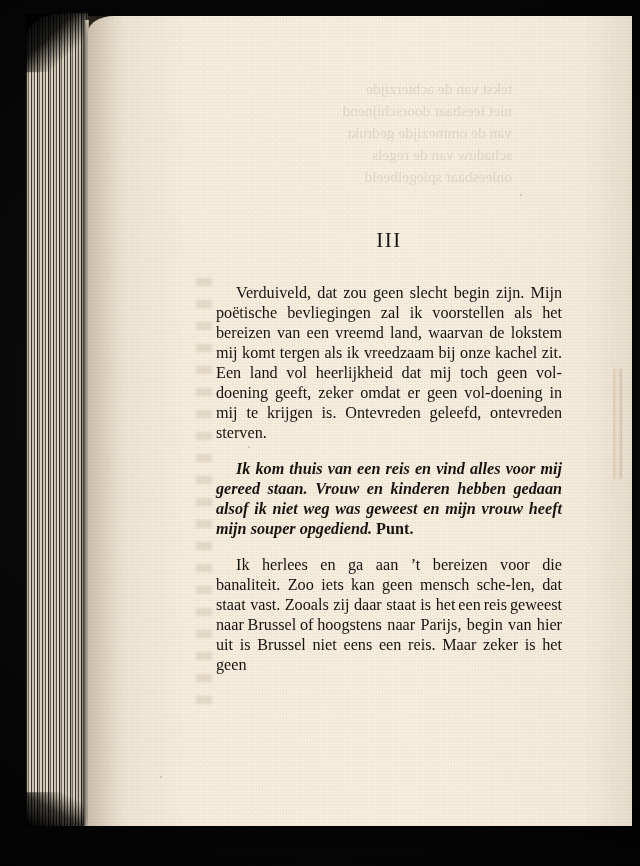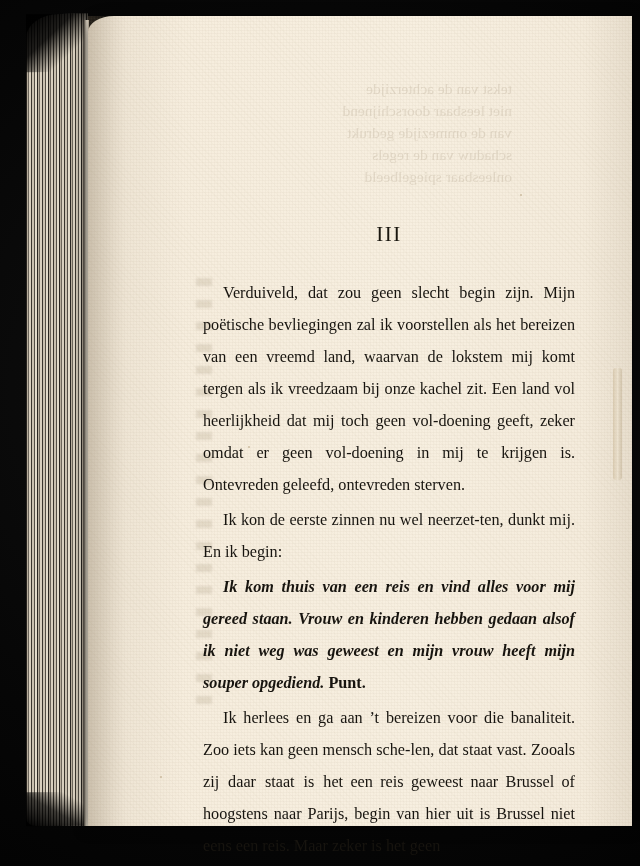--- a/index.html
+++ b/index.html
@@ -135,37 +135,37 @@
     line-height: 22px;
     text-align: justify;
     transform: scaleX(-1);
     user-select: none;
   }
 
   
   .textblock {
     position: absolute;
     left: 200px;
-    top: 222px;
+    top: 228px;
     width: 378px;
     color: #16130f;
   }
 
   .chapter-no {
     text-align: center;
     font-size: 21px;
     letter-spacing: 1.5px;
     margin: 0 0 30px 0;
     color: #19160f;
   }
 
   p.body {
-    margin: 3px;
+    margin: 16px;
     font-size: 16.2px;
-    line-height: 32px;
+    line-height: 20px;
     text-align: justify;
     text-align-last: left;
     text-indent: 20px;
     color: #17140f;
     hyphens: manual;
   }
 
   p.body.quote {
     font-style: italic;
     font-weight: bold;
@@ -236,21 +236,20 @@
   </div>
 
   <div class="ghost-margin"></div>
 
   <div class="textblock">
 
     <div class="chapter-no">III</div>
 
     <p class="body"><span>Verduiveld, dat zou geen slecht begin</span> <span>zijn. Mijn poëtische bevliegingen zal ik</span> <span>voorstellen als het bereizen van een vreemd</span> <span>land, waarvan de lokstem mij komt tergen</span> <span>als ik vreedzaam bij onze kachel zit. Een</span> <span>land vol heerlijkheid dat mij toch geen vol-</span><span>doening geeft, zeker omdat er geen vol-</span><span>doening in mij te krijgen is. Ontevreden</span> <span>geleefd, ontevreden sterven.</span></p>
 
-    <p class="body"><span>Ik kon de eerste zinnen nu wel neerzet-</span><span>ten, dunkt mij. En ik begin:</span></p>
 
     <p class="body quote"><span>Ik kom thuis van een reis en vind alles voor</span> <span>mij gereed staan. Vrouw en kinderen hebben</span> <span>gedaan alsof ik niet weg was geweest en mijn</span> <span>vrouw heeft mijn souper opgediend.</span><span class="roman-tail"> Punt.</span></p>
 
     <p class="body"><span>Ik herlees en ga aan ’t bereizen voor die</span> <span>banaliteit. Zoo iets kan geen mensch sche-</span><span>len, dat staat vast. Zooals zij daar staat is</span> <span class="tight">het een reis geweest naar Brussel of hoogstens</span> <span>naar Parijs, begin van hier uit is Brussel</span> <span>niet eens een reis. Maar zeker is het geen</span></p>
   </div>
 
   <div class="folio"></div>
 
 </div>
 

